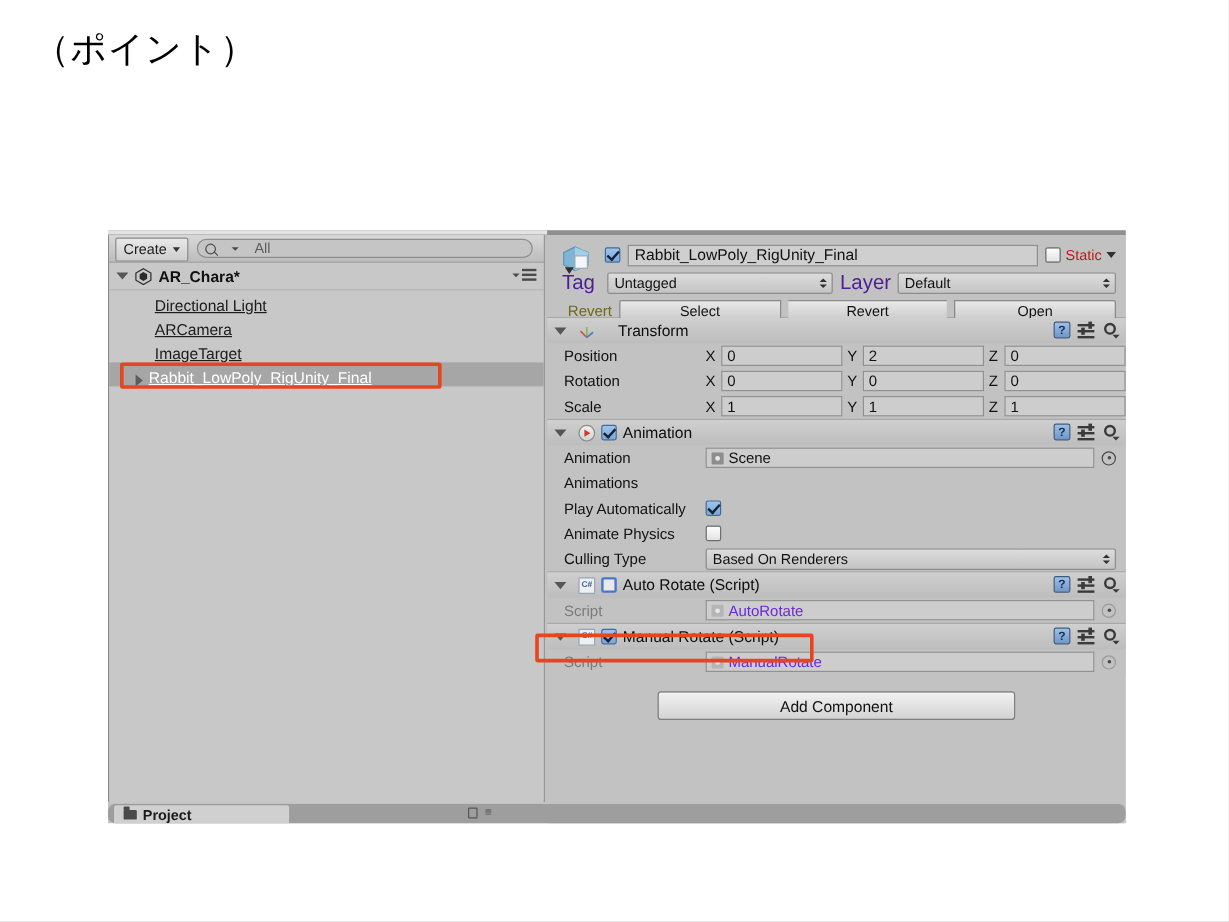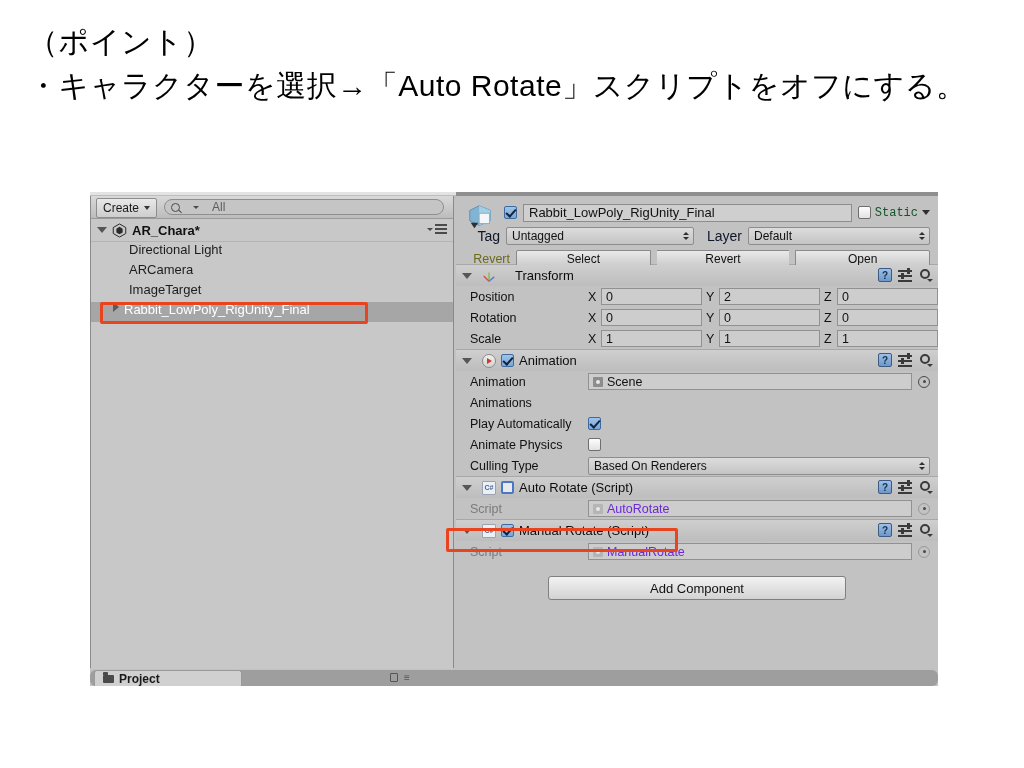--- a/index.html
+++ b/index.html
@@ -51,21 +51,21 @@
   .foldtri{width:0;height:0;border-left:5px solid transparent;border-right:5px solid transparent;
         border-top:6px solid #565656;margin-left:6px;margin-right:5px;flex:none;}
   .unity-logo{width:15px;height:15px;flex:none;margin-right:5px;}
   .scene-name{font-size:13px;font-weight:bold;color:#101010;}
   .hmenu{position:absolute;right:6px;top:5px;display:flex;align-items:center;gap:2px;}
   .hmenu .tri{width:0;height:0;border-left:3px solid transparent;border-right:3px solid transparent;
         border-top:3.5px solid #4a4a4a;}
   .hmenu .bars{display:flex;flex-direction:column;gap:2px;}
   .hmenu .bars i{display:block;width:12px;height:2px;background:#4a4a4a;}
 
-  .hrow{height:20px;display:flex;align-items:flex-start;padding-left:38px;font-size:13px;color:#1c1c1c;}
+  .hrow{height:20px;display:flex;align-items:flex-end;padding-left:38px;font-size:13px;color:#1c1c1c;text-decoration:underline;}
   .hrow.sel{background:#a6a6a6;color:#ffffff;padding-left:22px;}
   .hrow .rowtri{width:0;height:0;border-left:6px solid #5c5c5c;border-top:5px solid transparent;
         border-bottom:5px solid transparent;margin-right:5px;flex:none;}
 
   .hier-body{height:calc(100% - 44px);background:#c8c8c8;}
 
   
   .projtab{position:absolute;left:0;top:478px;width:848px;height:16px;background:#9e9e9e;border-radius:6px;}
   .projtab .tab{position:absolute;left:4px;top:0;width:148px;height:16px;
         background:#d0d0d0;border:1px solid #9a9a9a;border-bottom:none;border-radius:3px 3px 0 0;
@@ -85,26 +85,26 @@
   .namerow{position:absolute;left:48px;top:7px;right:8px;height:19px;display:flex;align-items:center;gap:6px;}
   .cb{width:13px;height:13px;background:linear-gradient(#fdfdfd,#e2e2e2);border:1px solid #6f6f6f;
       border-radius:2px;box-sizing:border-box;position:relative;flex:none;}
   .cb.on{background:linear-gradient(#9ec4ea,#7aa7d8);border-color:#3f6a9e;}
   .cb.on:after{content:"";position:absolute;left:3px;top:0px;width:4px;height:8px;
       border:solid #14233a;border-width:0 2px 2px 0;transform:rotate(42deg);}
   .cb.blueoff{background:#e9e9e9;border:2px solid #4a78c8;}
   .namefield{flex:1;height:18px;background:#cfcfcf;border:1px solid #8d8d8d;box-sizing:border-box;
       display:flex;align-items:center;padding-left:5px;font-size:13px;color:#111;}
   .staticbox{display:flex;align-items:center;gap:4px;flex:none;}
-  .staticbox .lbl{font-size:12px;color:#14532d;font-family:Liberation Mono, monospace;}
+  .staticbox .lbl{font-size:12px;color:#b91c1c;}
   .staticbox .tri{width:0;height:0;border-left:4.5px solid transparent;border-right:4.5px solid transparent;
       border-top:5.5px solid #2f2f2f;}
 
   .tagrow{position:absolute;left:8px;top:30px;right:8px;height:19px;display:flex;align-items:center;gap:6px;}
-  .tagrow .lab{font-size:14px;color:#0f172a;text-align:right;}
+  .tagrow .lab{font-size:17px;color:#4c1d95;text-align:center;}
   .popup{height:18px;background:linear-gradient(#dcdcdc,#c4c4c4);border:1px solid #8d8d8d;
       box-sizing:border-box;display:flex;align-items:center;padding:0 14px 0 5px;position:relative;
       font-size:12px;color:#111;border-radius:2px;}
   .popup .updown{position:absolute;right:4px;top:50%;transform:translateY(-50%);
       display:flex;flex-direction:column;gap:2px;}
   .popup .updown i{display:block;width:0;height:0;border-left:3px solid transparent;border-right:3px solid transparent;}
   .popup .updown i.u{border-bottom:3.5px solid #2f2f2f;}
   .popup .updown i.d{border-top:3.5px solid #2f2f2f;}
 
   .modelrow{position:absolute;left:8px;top:53px;right:8px;height:19px;display:flex;align-items:center;gap:6px;}
@@ -171,21 +171,20 @@
   
   .redbox{position:absolute;border:3px solid #e8441f;border-radius:2px;box-sizing:border-box;pointer-events:none;}
 </style>
 </head>
 <body>
 
 <div id="slide">
 
   <div class="caption">
     <div class="line1">（ポイント）</div>
-    <div class="line2">・キャラクターを選択→「Auto Rotate」スクリプトをオフにする。</div>
   </div>
 
   <div class="unity">
 
     <div class="tabstrip">
       <div class="edgeL"></div>
       <div class="edgeR"></div>
     </div>
 
     <div class="hier">

